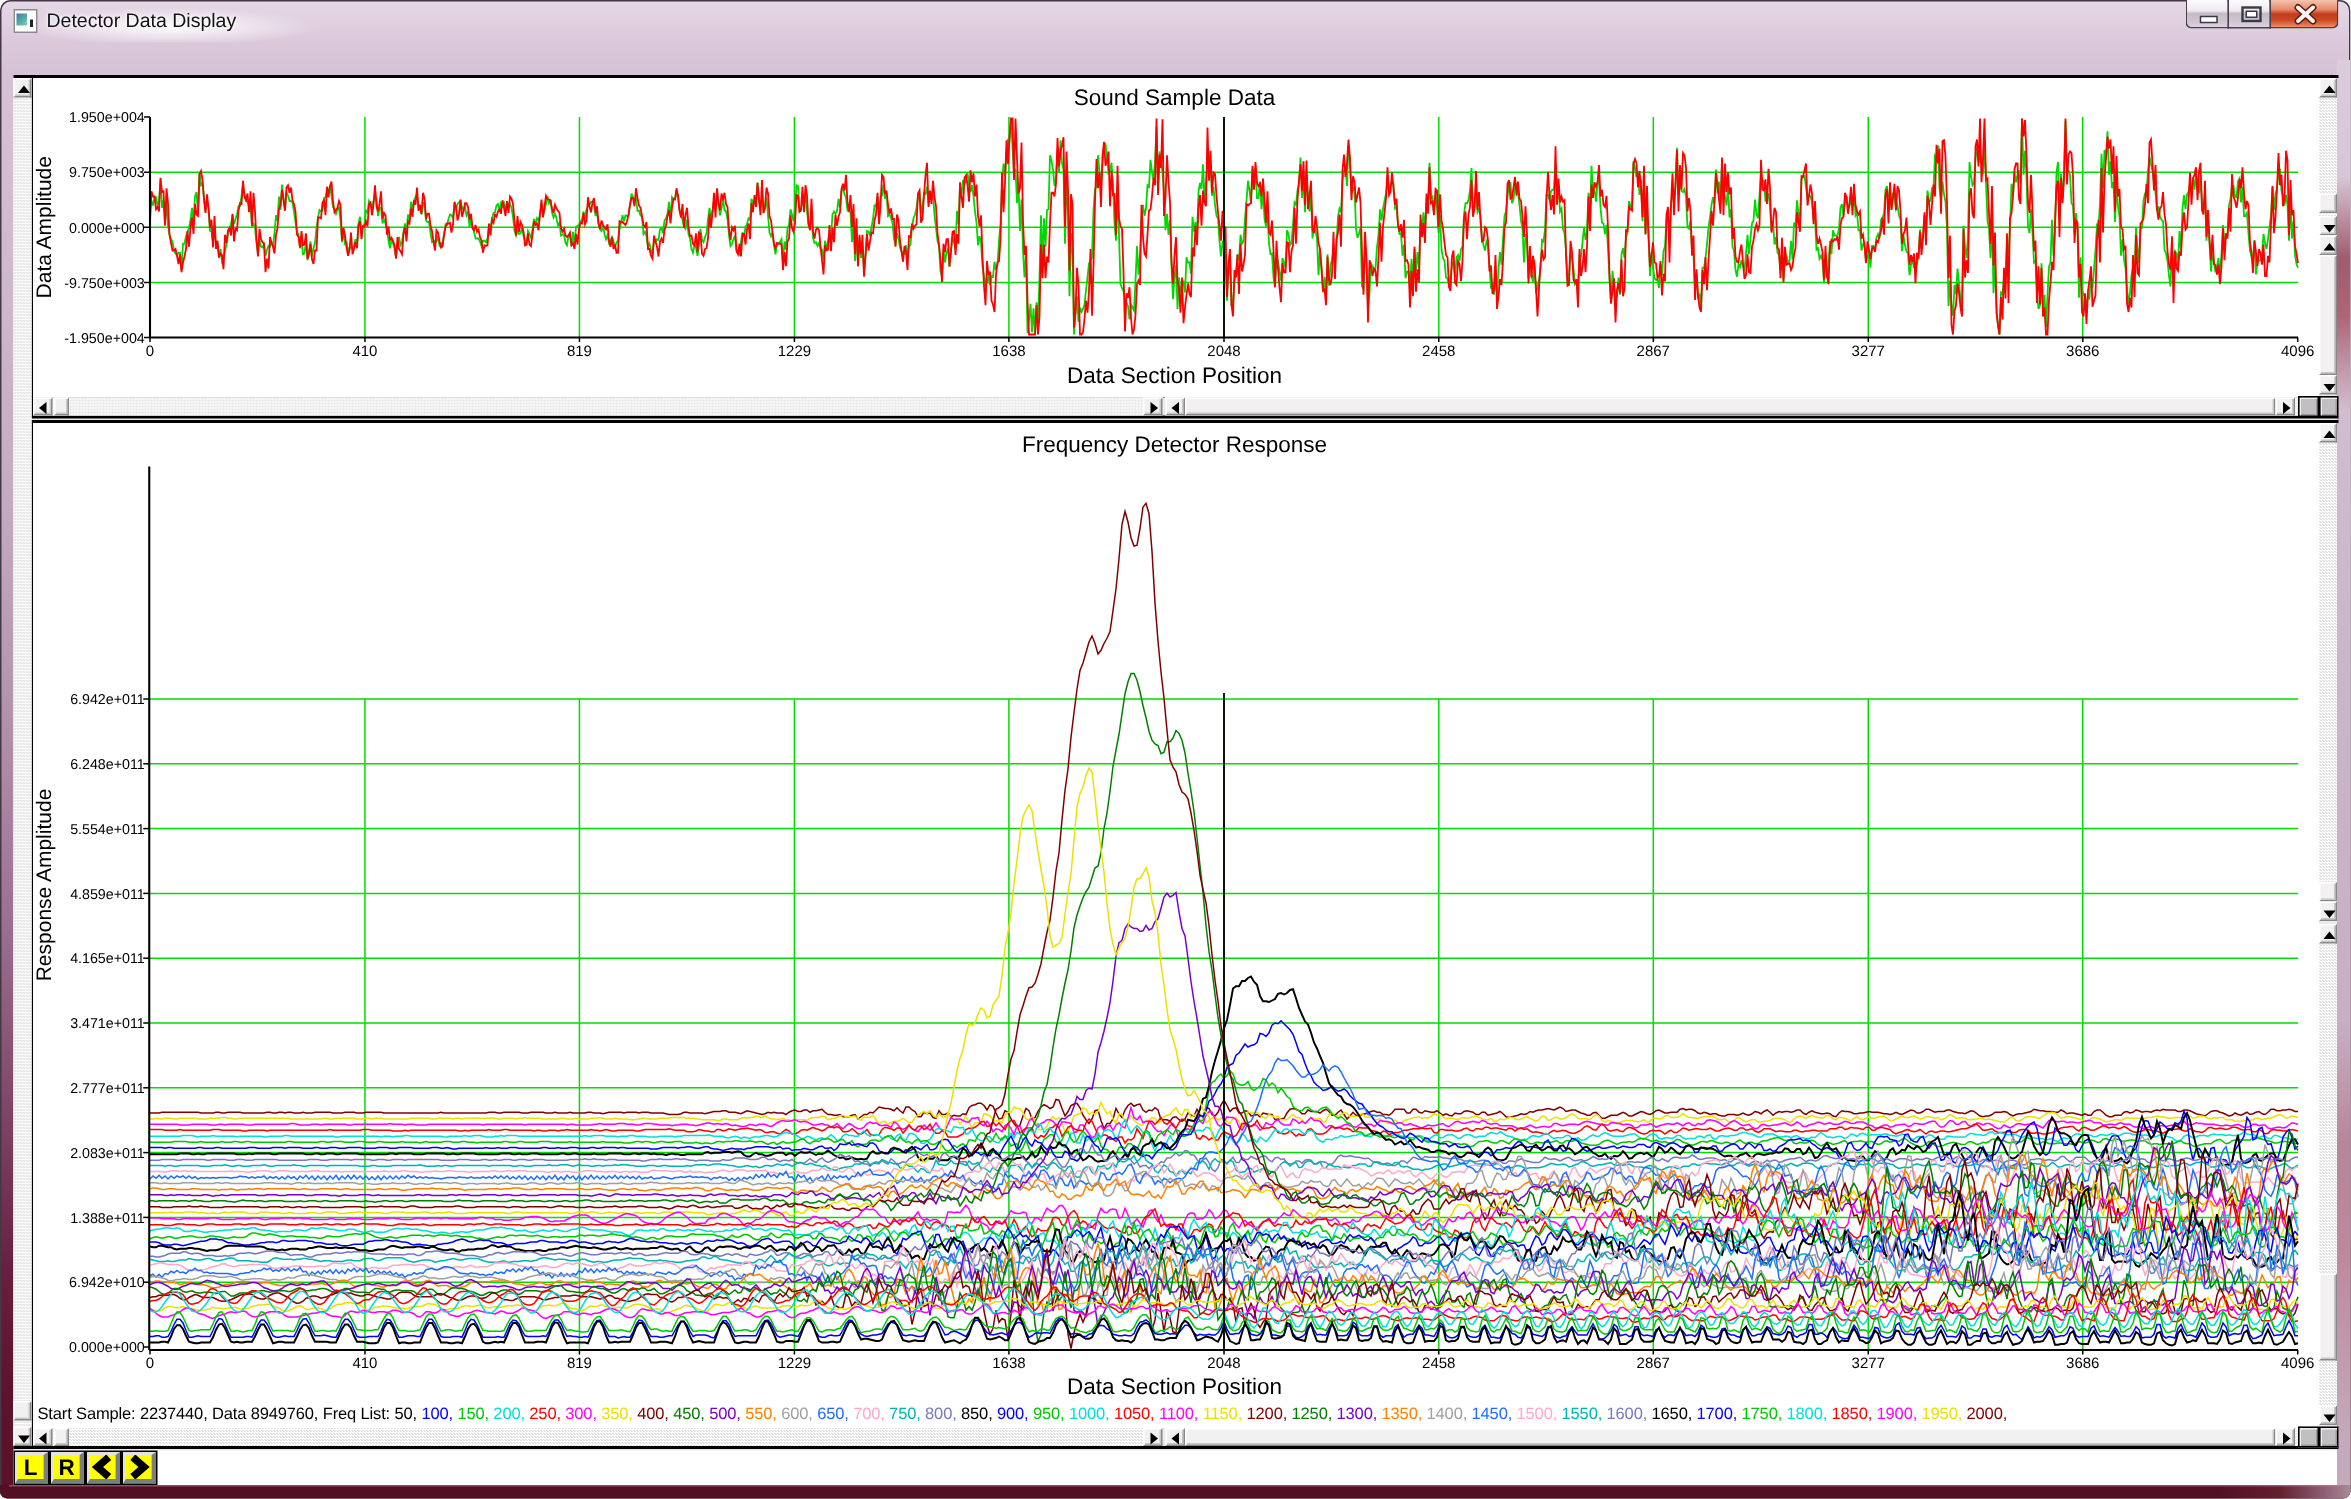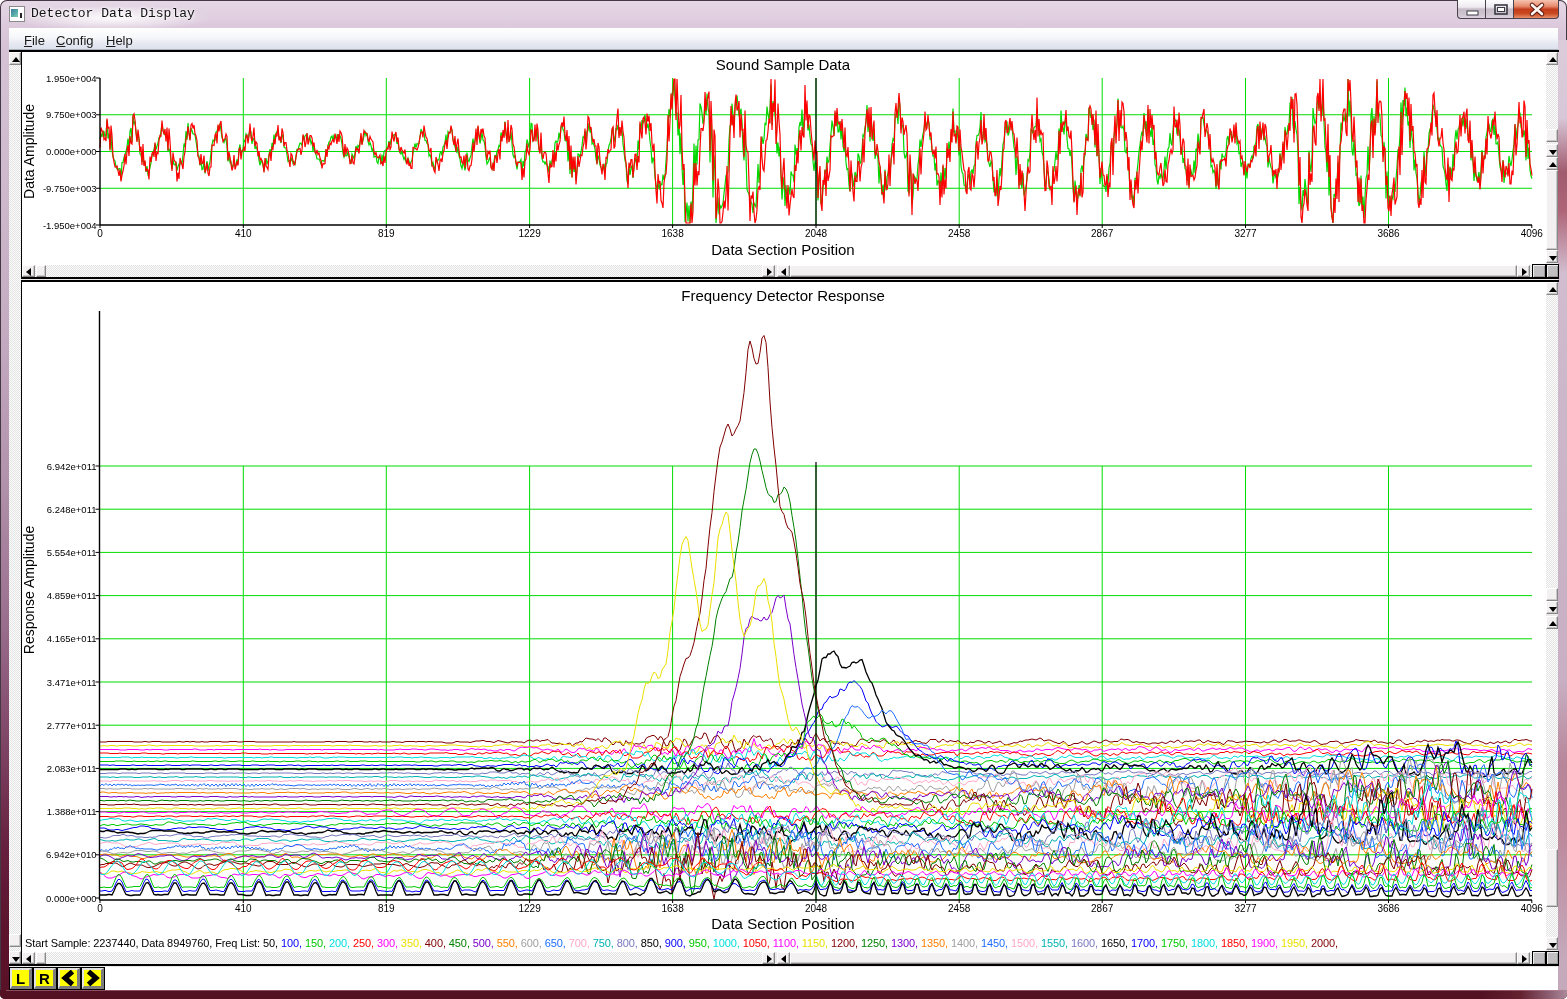--- a/index.html
+++ b/index.html
@@ -17,21 +17,21 @@
 
 #title{position:absolute;left:0;top:0;width:100%;height:28px;}
 #title .glow{position:absolute;left:18px;top:2px;width:230px;height:26px;
   background:radial-gradient(ellipse 140px 18px at 95px 16px,rgba(255,255,255,.95),rgba(255,255,255,0) 70%);}
 #ticon{position:absolute;left:9px;top:6px;width:16px;height:16px;background:#fff;
   border:1px solid #8a8a8a;box-sizing:border-box;}
 #ticon .b1{position:absolute;left:1px;top:2px;width:7px;height:8px;
   background:linear-gradient(135deg,#3c78a0 0,#58b0a8 60%,#88d0b8 100%);}
 #ticon .b2{position:absolute;right:2px;bottom:3px;width:2px;height:5px;background:#222;}
 #ttext{position:absolute;left:31px;top:6px;font-size:13px;color:#111;
-  text-shadow:0 0 4px #fff,0 0 2px #fff;font-family:Liberation Mono, monospace;}
+  text-shadow:0 0 4px #fff,0 0 2px #fff;}
 
 .wbtn{position:absolute;top:0;height:19px;box-sizing:border-box;border:1px solid #49414b;border-top:none;}
 #bmin{left:1457px;width:29px;border-radius:0 0 0 4px;
   background:linear-gradient(180deg,#fdfcfd 0,#eee9ef 40%,#c6bcc8 50%,#cfc5d1 80%,#ddd2df 100%);}
 #bmax{left:1485px;width:29px;
   background:linear-gradient(180deg,#fdfcfd 0,#eee9ef 40%,#c6bcc8 50%,#cfc5d1 80%,#ddd2df 100%);}
 #bcls{left:1513px;width:46px;border-radius:0 0 4px 0;
   background:linear-gradient(180deg,#f5c4b1 0,#e78a6d 35%,#c33c1c 52%,#ca4a20 75%,#e8906c 100%);}
 .wbtn svg{position:absolute;left:0;top:0;}
 
@@ -107,25 +107,20 @@
         <g stroke="#5a1a10" stroke-width="4.6" stroke-linecap="round">
           <line x1="18" y1="5" x2="28" y2="14"></line>
           <line x1="28" y1="5" x2="18" y2="14"></line>
         </g>
         <g stroke="#fdf5f2" stroke-width="2.6" stroke-linecap="round">
           <line x1="18" y1="5" x2="28" y2="14"></line>
           <line x1="28" y1="5" x2="18" y2="14"></line>
         </g>
       </svg>
     </div>
-  <div id="menu">
-    <span style="left:15px"><u>F</u>ile</span>
-    <span style="left:47px"><u>C</u>onfig</span>
-    <span style="left:97px"><u>H</u>elp</span>
-  </div>
   <div id="client"></div>
 
   <div class="blk" style="left:9px;top:50px;width:1550px;height:2px"></div>
   <div class="blk" style="left:21px;top:50px;width:1px;height:228px"></div>
   <div class="blk" style="left:1545px;top:52px;width:1px;height:212px"></div>
   <div class="white" style="left:22px;top:52px;width:1523px;height:213px"></div>
   <div class="blk" style="left:21px;top:264px;width:1525px;height:1px"></div>
   <div class="blk" style="left:21px;top:277px;width:1538px;height:2px"></div>
   <svg width="1524" height="213" viewBox="22 52 1524 213" style="position:absolute;left:22px;top:52px">
 <rect x="22" y="52" width="1524" height="213" fill="#fff"></rect>

